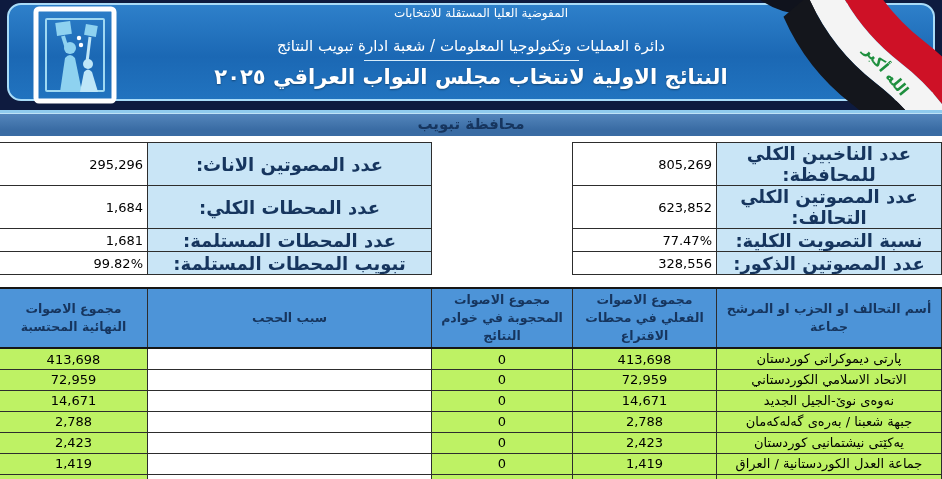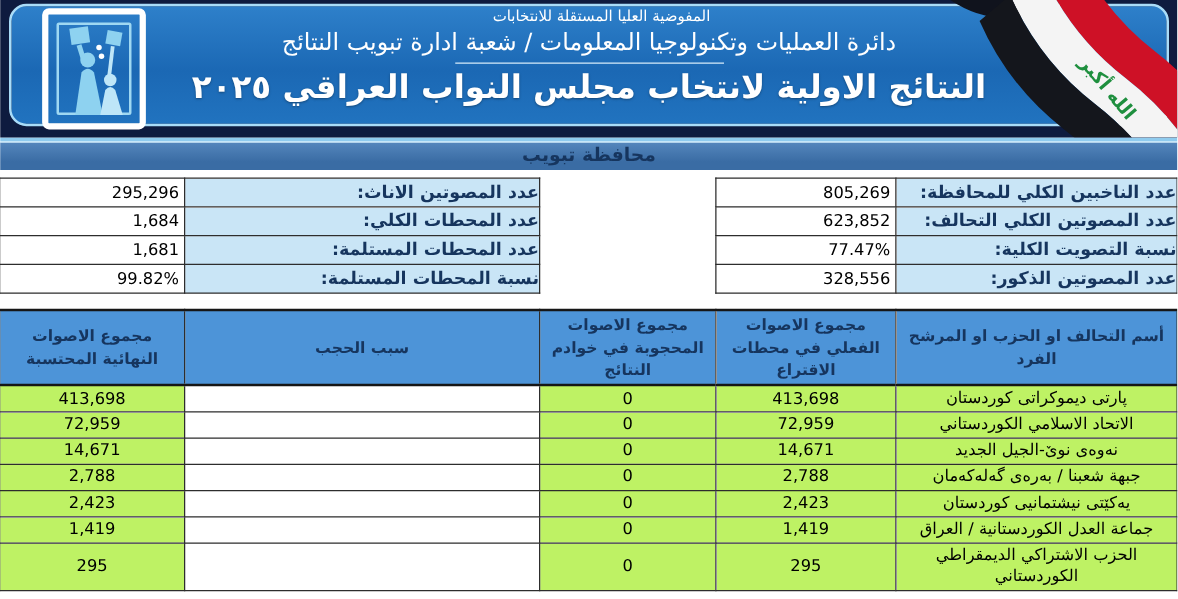--- a/index.html
+++ b/index.html
@@ -17,23 +17,23 @@
   }
   .banner-panel {
     position:absolute; left:7px; right:7px; top:3px; bottom:9px;
     border:2px solid var(--banner-stroke,#A9DCF8); border-radius:14px;
     background:linear-gradient(180deg,#2E80CA 0%, #1B68B4 55%, #2173BF 100%);
   }
   .banner-text {
     position:absolute; left:0; right:0; top:6px; text-align:center; color:#fff; z-index:3;
   }
   .banner-org   { font-size:12px; letter-spacing:0.5px;padding-left:20px; }
-  .banner-dept  { font-size:19px; margin-top:3px; }
+  .banner-dept  { font-size:15px; margin-top:17px; }
   .banner-divider { width:215px; height:1px; background:#D6ECFA; margin:5px auto 4px auto; }
-  .banner-title { font-size:26px; font-weight:bold; text-shadow:0 1px 2px rgba(0,0,0,0.35); }
+  .banner-title { font-size:21px; font-weight:bold; text-shadow:0 1px 2px rgba(0,0,0,0.35); }
 
   .logo-box { position:absolute; right:auto; left:32px; top:6px; z-index:4; }
   .flag-box { position:absolute; right:0; top:0; z-index:4; }
 
   .light-strip { width:942px; height:3px; background:#8FCBEE; }
 
   
   .province-band {
     width:942px; height:23px; line-height:21px; text-align:center;
     background:linear-gradient(180deg,#5486BC 0%, var(--band-blue,#3A6CA4) 70%);
@@ -51,21 +51,21 @@
   col.c-withheld{ width:141px; }
   col.c-reason  { width:284px; }
   col.c-final   { width:148px; }
 
   td, th { border:1px solid var(--line,#2d2d2d); font-size:13px; overflow:hidden; }
 
   
   .summary td { height:23px; }
   .summary .lbl {
     background:var(--label-bg,#C9E5F6); color:var(--navy-text,#1F3864);
-    font-weight:bold; font-size:14px;
+    font-weight:bold; text-align:center; font-size:18px;
   }
   .summary .val {
     background:#fff; color:#000; text-align:right; direction:ltr;
     padding:0 4px; font-size:13px;
   }
   .summary .gap-cell { border:none; background:#fff; }
 
   
   .results { border-top:2px solid #161616; }
   .results thead th {
@@ -168,39 +168,39 @@
     <td class="val">77.47%</td>
     <td class="gap-cell"></td>
     <td class="lbl">عدد المحطات المستلمة:</td>
     <td class="val">1,681</td>
   </tr>
 
   <tr>
     <td class="lbl">عدد المصوتين الذكور:</td>
     <td class="val">328,556</td>
     <td class="gap-cell"></td>
-    <td class="lbl">نسبة المحطات المستلمة:</td>
+    <td class="lbl">تبويب المحطات المستلمة:</td>
     <td class="val">99.82%</td>
   </tr>
 </tbody>
   </table>
 
   <div class="gap12"></div>
 
   <table class="results">
     <colgroup>
       <col class="c-name">
         <col class="c-actual">
         <col class="c-withheld">
         <col class="c-reason">
         <col class="c-final">
     </colgroup>
     <thead>
       <tr>
-        <th>أسم التحالف او الحزب او المرشح الفرد</th>
+        <th>أسم التحالف او الحزب او المرشح جماعة</th>
         <th>مجموع الاصوات الفعلي في محطات الاقتراع</th>
         <th>مجموع الاصوات المحجوبة في خوادم النتائج</th>
         <th>سبب الحجب</th>
         <th>مجموع الاصوات النهائية المحتسبة</th>
       </tr>
     </thead>
     <tbody id="result-rows">
   <tr>
     <td class="name">پارتی دیموکراتی کوردستان</td>
     <td class="num">413,698</td>

